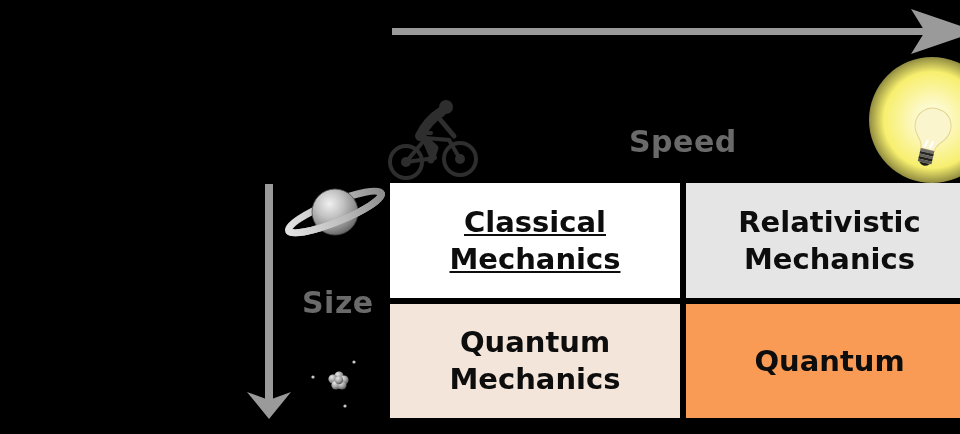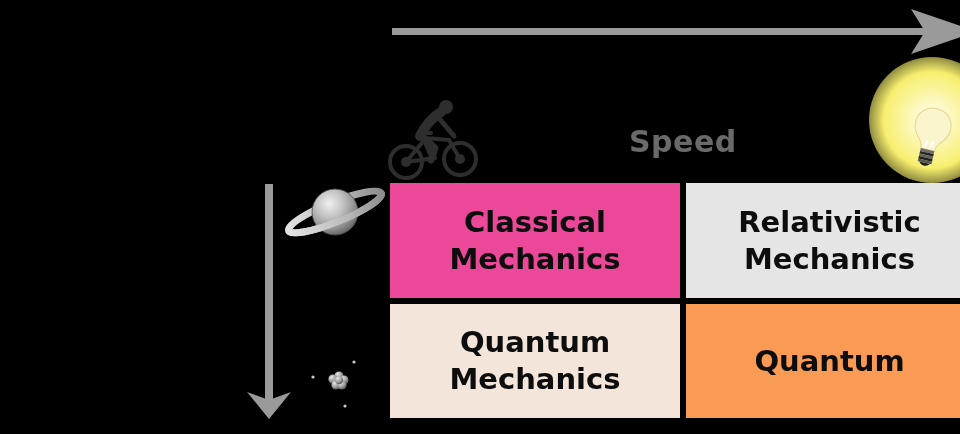--- a/index.html
+++ b/index.html
@@ -52,20 +52,21 @@
     <rect x="6" y="23" width="534" height="7" fill="currentColor"></rect>
     <polygon points="525,4 591,26.5 525,49 539,26.5" fill="currentColor"></polygon>
   </svg>
 
   <svg class="arrow-v" viewBox="0 0 60 245" style="color: rgb(154, 154, 154);">
     <rect x="24" y="4" width="8" height="218" fill="currentColor"></rect>
     <polygon points="6,212 28,239 50,212 28,220" fill="currentColor"></polygon>
   </svg>
 
   <div class="axis-label speed" style="color: rgb(106, 106, 106);">Speed</div>
+  <div class="axis-label size" style="color: rgb(106, 106, 106);">Size</div>
 
   <svg class="bicycle" viewBox="0 0 90 85" style="color: rgb(46, 46, 46);">
     <circle cx="18" cy="66" r="16" fill="none" stroke="currentColor" stroke-width="4"></circle>
     <circle cx="72" cy="63" r="16" fill="none" stroke="currentColor" stroke-width="4"></circle>
     <circle cx="18" cy="66" r="5" fill="currentColor"></circle>
     <circle cx="72" cy="63" r="5" fill="currentColor"></circle>
     <path d="M18,66 L38,42 L61,44 L72,63 M47,62 L38,42 M47,62 L18,66 M33,37 L43,37" fill="none" stroke="currentColor" stroke-width="4" stroke-linecap="round"></path>
     <circle cx="58" cy="11" r="7" fill="currentColor"></circle>
     <path d="M32,40 Q40,24 53,16" fill="none" stroke="currentColor" stroke-width="10" stroke-linecap="round"></path>
     <path d="M50,21 L66,40" fill="none" stroke="currentColor" stroke-width="5" stroke-linecap="round"></path>
@@ -128,21 +129,21 @@
       <circle cx="38" cy="28" r="4.6" fill="url(#ng)"></circle>
       <circle cx="30" cy="33" r="4.6" fill="url(#ng)"></circle>
       <circle cx="36" cy="33" r="4.6" fill="url(#ng)"></circle>
       <circle cx="33" cy="28" r="4.2" fill="url(#ng)"></circle>
     </g>
     <circle cx="48" cy="10" r="1.6" fill="#c9c9c9"></circle>
     <circle cx="7" cy="25" r="1.6" fill="#c9c9c9"></circle>
     <circle cx="39" cy="54" r="1.6" fill="#c9c9c9"></circle>
   </svg>
 
-  <div class="cell tl" style="background: #ec4899;">
+  <div class="cell tl" style="background: #ffffff; text-decoration: underline;">
     <div>Classical</div>
     <div>Mechanics</div>
   </div>
   <div class="cell tr" style="background: #e5e5e5;">
     <div>Relativistic</div>
     <div>Mechanics</div>
   </div>
   <div class="cell bl" style="background: rgb(243, 229, 217);">
     <div>Quantum</div>
     <div>Mechanics</div>

